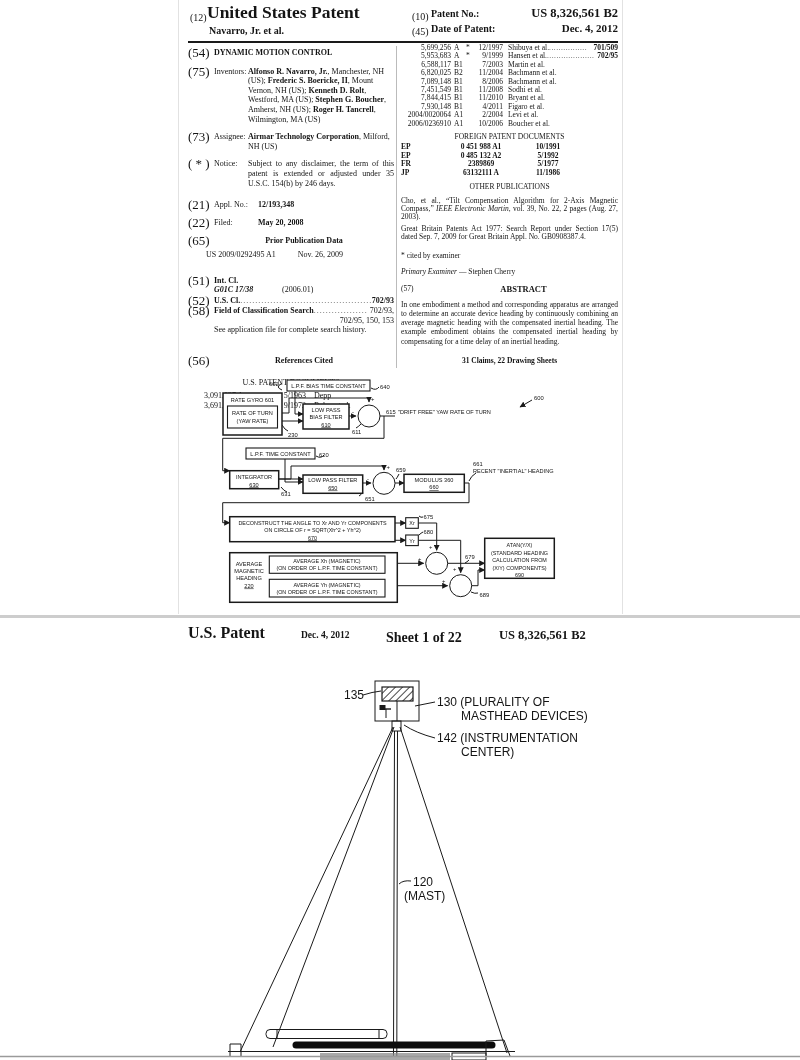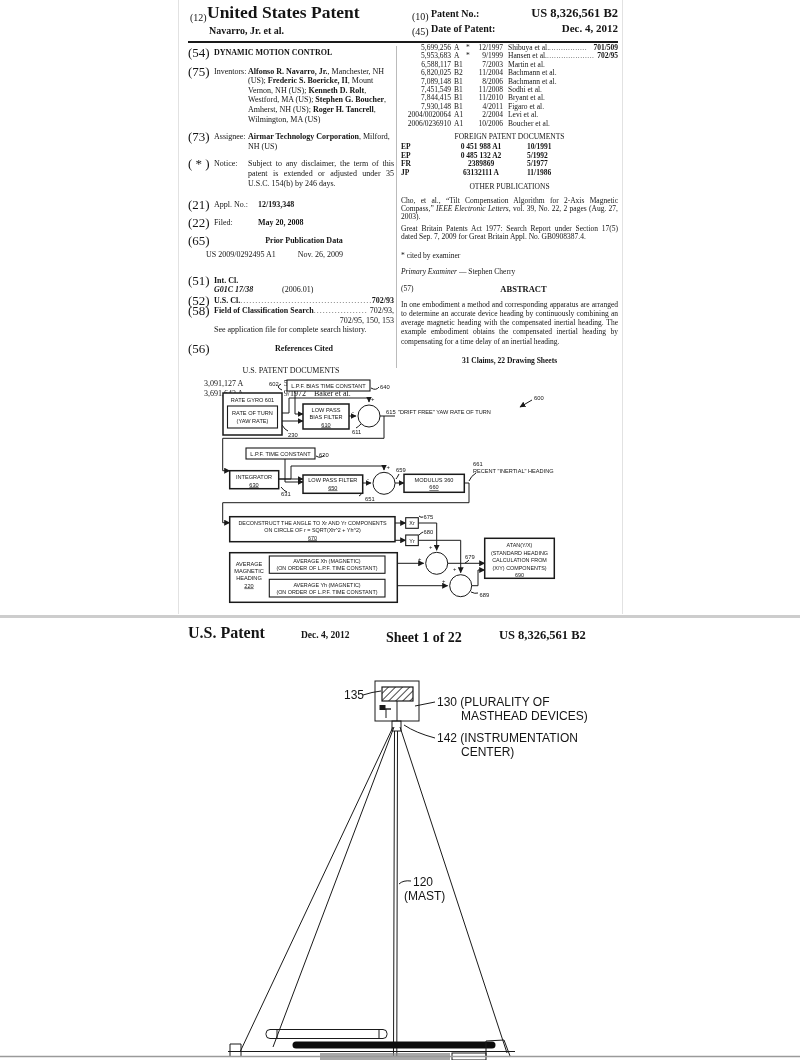--- a/index.html
+++ b/index.html
@@ -27,21 +27,21 @@
   .cite-no{flex:0 0 50px;text-align:right;}
   .cite-kind{flex:0 0 12px;text-align:left;padding-left:3px;}
   .cite-star{flex:0 0 7px;}
   .cite-date{flex:0 0 30px;text-align:right;}
   .cite-name{padding-left:5px;white-space:nowrap;}
   .cite-dots{overflow:hidden;letter-spacing:.5px;flex:1;white-space:nowrap;color:#444;}
   .cite-cls{text-align:right;font-weight:bold;}
   .for-row{display:flex;font-weight:bold;}
   .for-cc{flex:0 0 34px;}
   .for-no{flex:0 0 92px;text-align:center;}
-  .for-date{flex:0 0 42px;text-align:left;}
+  .for-date{flex:0 0 42px;text-align:center;}
   .usdoc-row{display:flex;padding-left:16px;}
   .usdoc-no{flex:0 0 64px;}
   .usdoc-date{flex:0 0 38px;text-align:right;}
   .usdoc-name{padding-left:8px;}
   .just{text-align:justify;}
   .dots{letter-spacing:1px;}
   
   #pgdiv{left:0;top:615px;width:800px;height:3px;background:#cdcdcd;}
   
   .sheet{font-family:"Liberation Serif",serif;font-weight:bold;}
@@ -131,21 +131,21 @@
       <span class="b">702/93</span>
     </div>
     <div class="frow" style="margin-top:1px">
       <span class="fnum">(58)</span>
       <span class="b">Field of Classification Search</span>
       <span class="cite-dots dots">..................</span>
       <span>702/93,</span>
     </div>
     <div class="rt">702/95, 150, 153</div>
     <div style="margin-left:26px">See application file for complete search history.</div>
-    <div class="frow" style="margin-top:9px">
+    <div class="frow" style="margin-top:21px">
       <span class="fnum">(56)</span>
       <span class="fval b ctr">References Cited</span>
     </div>
     <div class="ctr" style="margin-top:12px">U.S. PATENT DOCUMENTS</div>
     <div style="margin-top:4px">
 
     <div class="usdoc-row">
         <span class="usdoc-no">3,091,127 A</span>
         <span class="usdoc-date">5/1963</span>
         <span class="usdoc-name">Depp</span>
@@ -270,21 +270,21 @@
         <span class="for-no">2389869</span>
         <span class="for-date">5/1977</span>
       </div>
         <div class="for-row">
         <span class="for-cc">JP</span>
         <span class="for-no">63132111  A</span>
         <span class="for-date">11/1986</span>
       </div>
       </div>
     <div class="ctr" style="margin-top:6px">OTHER PUBLICATIONS</div>
-    <div class="just" style="margin-top:5px"><span>Cho, et al., “Tilt Compensation Algorithm for 2-Axis Magnetic Compass,” </span><span class="i">IEEE Electronic Letters</span><span>, vol. 39, No. 22, 2 pages (Aug. 27, 2003).</span></div>
+    <div class="just" style="margin-top:5px"><span>Cho, et al., “Tilt Compensation Algorithm for 2-Axis Magnetic Compass,” </span><span class="i">IEEE Electronic Martin</span><span>, vol. 39, No. 22, 2 pages (Aug. 27, 2003).</span></div>
     <div class="just" style="margin-top:3px">Great Britain Patents Act 1977: Search Report under Section 17(5) dated Sep. 7, 2009 for Great Britain Appl. No. GB0908387.4.</div>
     <div style="margin-top:10px">* cited by examiner</div>
     <div style="margin-top:8px"><span class="i">Primary Examiner</span><span> — Stephen Cherry</span></div>
     <div class="frow" style="margin-top:9px">
       <span style="flex:0 0 28px">(57)</span>
       <span class="fval b ctr" style="font-size:8.5px">ABSTRACT</span>
     </div>
     <div class="just" style="margin-top:6px;line-height:9.2px">In one embodiment a method and corresponding apparatus are arranged to determine an accurate device heading by continuously combining an average magnetic heading with the compensated inertial heading. The example embodiment obtains the compensated inertial heading by compensating for a time delay of an inertial heading.</div>
     <div class="b ctr" style="margin-top:11px">31 Claims, 22 Drawing Sheets</div>
   </div>

